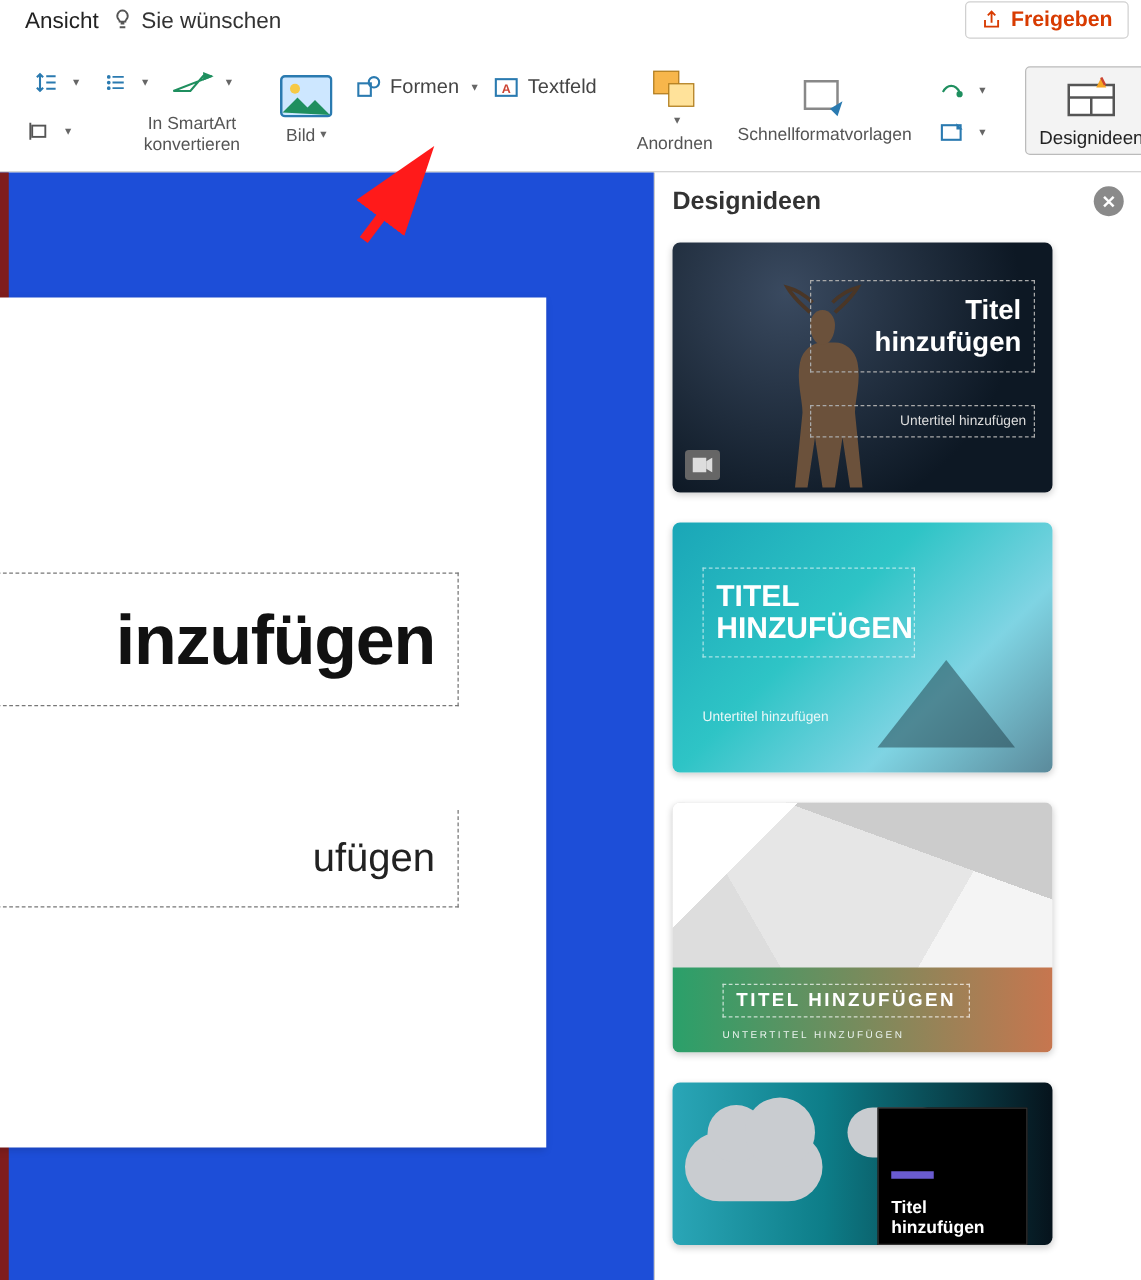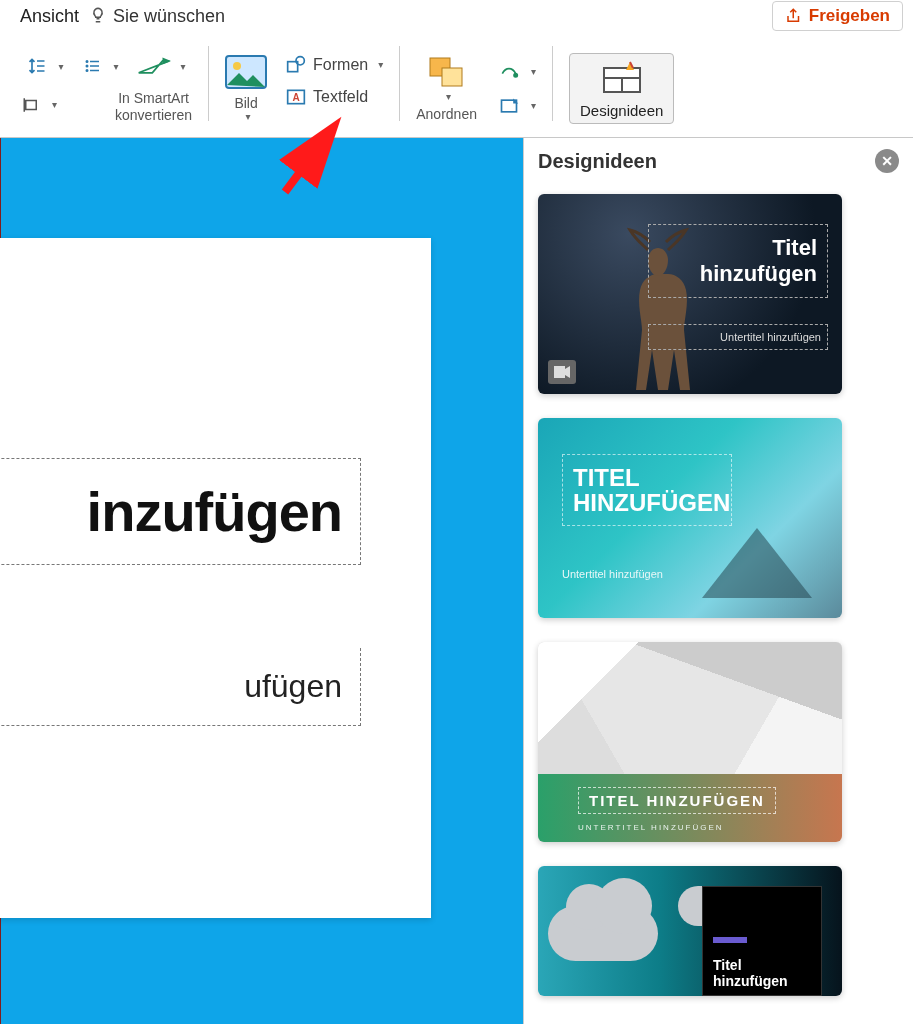--- a/index.html
+++ b/index.html
@@ -24,21 +24,21 @@
   .rmini  { display: flex; align-items: center; gap: 6px; font-size: 16px; color: #444; }
   .chev   { font-size: 10px; color: #666; padding-left: 4px; }
   .iconbox { display:inline-flex; align-items:center; justify-content:center; }
 
   .design-btn { border:1px solid #bbb; background:#f3f3f3; border-radius:4px; padding:6px 10px 4px 10px;
     display:flex; flex-direction:column; align-items:center; gap:4px; }
   .design-btn .rlabel{ color:#222; font-size:15px; }
 
   
   .work { height: calc(1024px - 32px - 106px); display:flex; }
-  .canvas-wrap{ flex:1; background:#0ea5e9; position:relative; border-left:1px solid #7f1d1d; }
+  .canvas-wrap{ flex:1; background:#1d4ed8; position:relative; border-left:7px solid #7f1d1d; }
   .slide { position:absolute; top:100px; left:-70px; width:500px; height:680px; background:#fff;
     box-shadow:0 2px 6px rgba(0,0,0,.15); }
   .ph-title, .ph-sub { position:absolute; left:-10px; border:1px dashed #777; padding:20px 18px; }
   .ph-title{ top:220px; width:440px; font-size:56px; font-weight:600; color:#111; letter-spacing:-1px; }
   .ph-sub  { top:410px; width:440px; font-size:32px; color:#222; border-top:none; }
   .ph-title span, .ph-sub span { display:block; text-align:right; }
 
   
   .pane { width:390px; border-left:1px solid #ccc; display:flex; flex-direction:column; background:#fff; }
   .pane-head { height:46px; display:flex; align-items:center; padding:0 14px; font-size:20px; font-weight:600; color:#333; }
@@ -164,26 +164,26 @@
   <div class="rsep"></div>
 
   <div class="rgroup">
     <div style="display:flex; align-items:flex-start; gap:18px;">
       <div class="rbig">
         <svg width="42" height="34" viewBox="0 0 42 34">
           <rect x="1" y="1" width="40" height="32" rx="3" fill="#cde7ff" stroke="#2a7ab0" stroke-width="2"></rect>
           <circle cx="12" cy="11" r="4" fill="#f6c945"></circle>
           <path d="M2 30l12-12 8 8 6-6 12 12z" fill="#1f8f5f"></path>
         </svg>
-        <div style="display:flex;align-items:center;flex-direction:column;">
+        <div style="display:flex;align-items:center;">
             <span class="rlabel">Bild</span>
             <span class="chev">▾</span>
           </div>
       </div>
-      <div style="display:flex;flex-direction:column;gap:12px;">
+      <div style="display:flex;flex-direction:row;gap:12px;">
         <span class="rmini">
           <svg width="22" height="20" viewBox="0 0 24 24">
             <rect x="2" y="8" width="12" height="12" fill="none" stroke="#2a7ab0" stroke-width="2"></rect>
             <circle cx="17" cy="7" r="5" fill="none" stroke="#2a7ab0" stroke-width="2"></circle>
           </svg>
           <span>Formen</span>
             <span class="chev">▾</span>
         </span>
         <span class="rmini">
           <svg width="22" height="20" viewBox="0 0 24 24">
@@ -204,20 +204,29 @@
         <rect x="3" y="3" width="20" height="18" fill="#f7b64b" stroke="#b07b1c" stroke-width="1"></rect>
         <rect x="15" y="13" width="20" height="18" fill="#ffe29a" stroke="#b07b1c" stroke-width="1"></rect>
       </svg>
       <div style="display:flex;align-items:center;">
           <span class="chev">▾</span>
         </div>
     </div>
     <span class="rlabel">Anordnen</span>
   </div>
 
+  <div class="rgroup">
+    <div class="rbig">
+      <svg width="40" height="34" viewBox="0 0 40 34">
+        <rect x="4" y="4" width="26" height="22" fill="none" stroke="#888" stroke-width="2"></rect>
+        <path d="M24 26l10-6-4 12z" fill="#2a7ab0"></path>
+      </svg>
+    </div>
+    <span class="rlabel">Schnellformatvorlagen</span>
+  </div>
 
   <div class="rgroup" style="gap:14px;">
     <span class="rmini">
       <svg width="24" height="20" viewBox="0 0 24 24" stroke="#1f8f5f" fill="none" stroke-width="2">
         <path d="M4 14c4-8 12-8 16 0"></path>
           <circle cx="20" cy="16" r="2" fill="#1f8f5f"></circle>
       </svg>
         <span class="chev">▾</span>
     </span>
     <span class="rmini">

